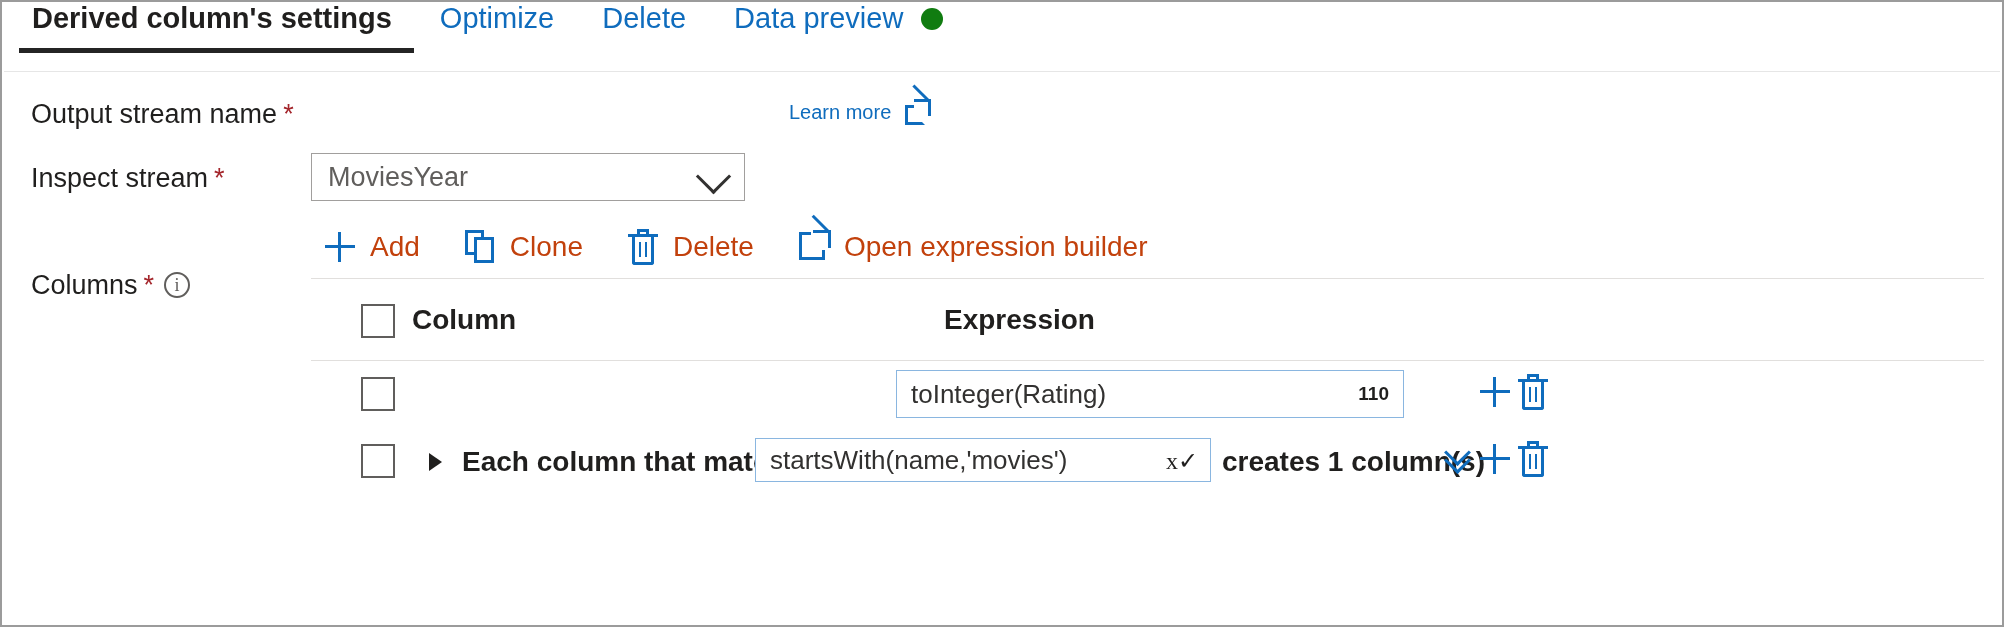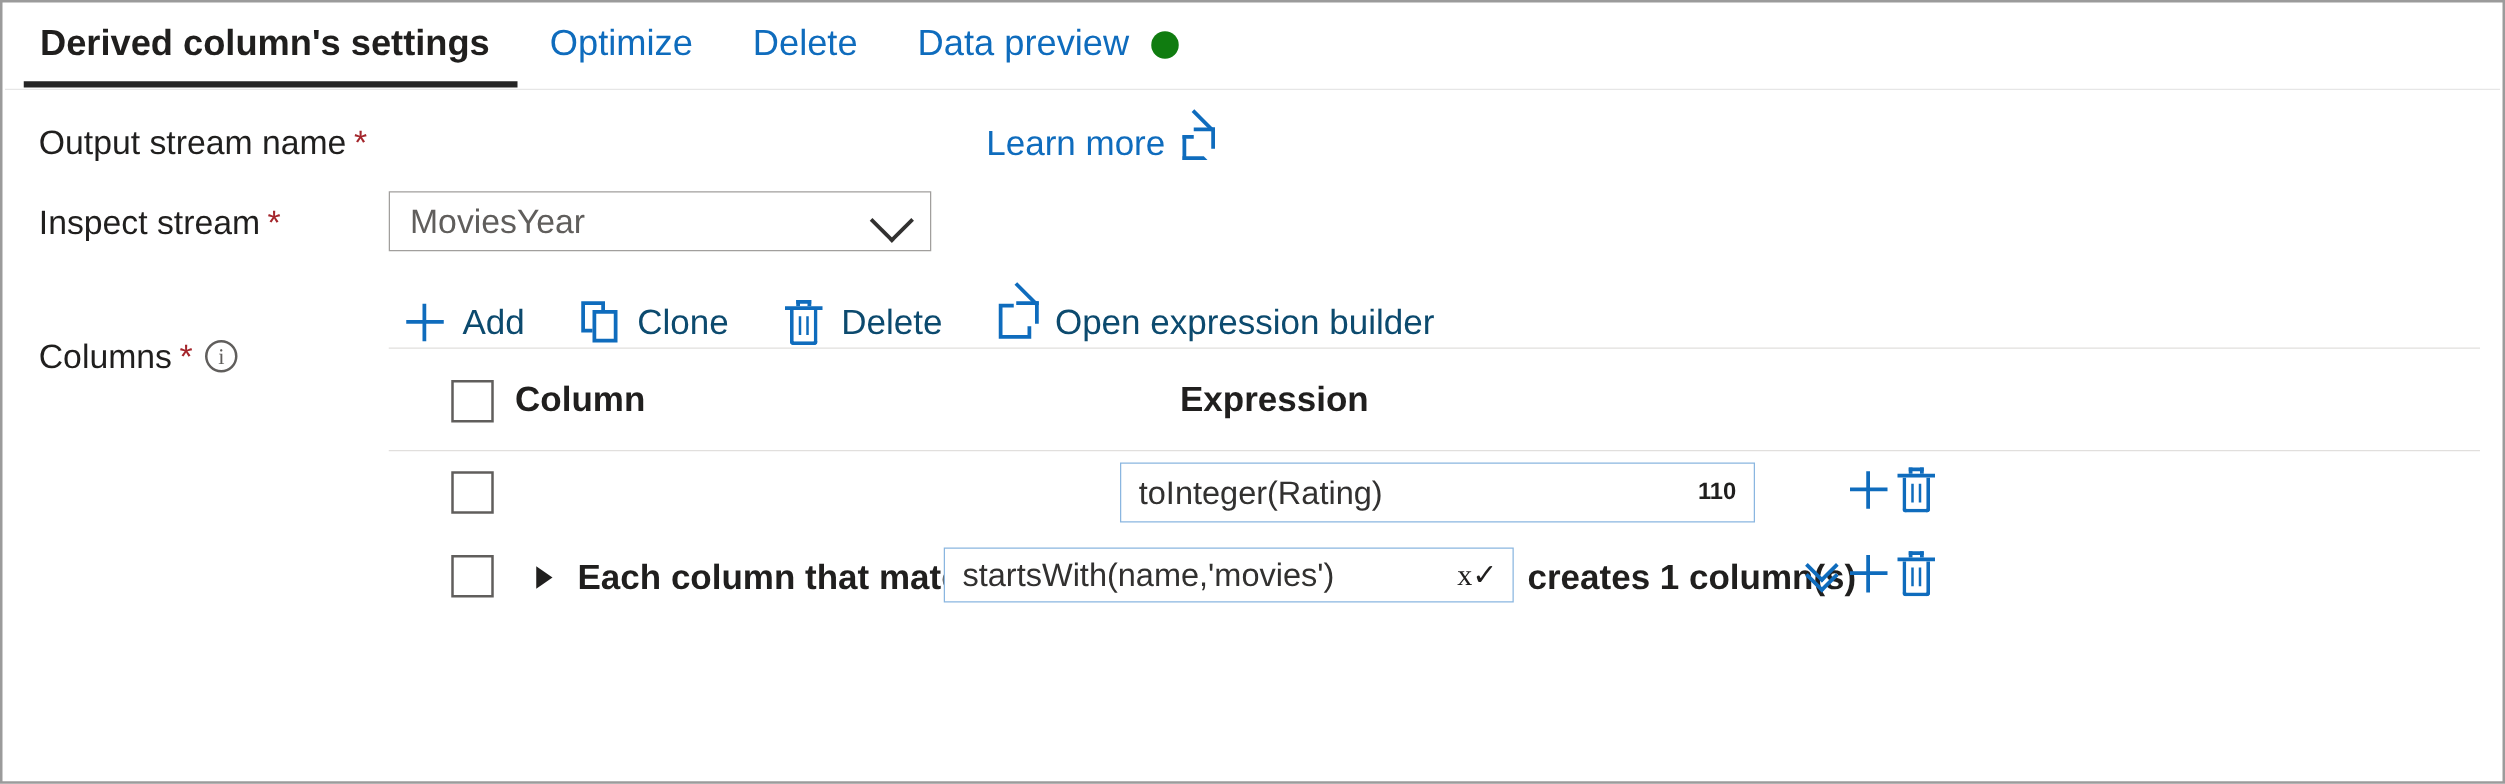--- a/index.html
+++ b/index.html
@@ -17,21 +17,21 @@
     background:#fff;
   }
 
   
   .tabbar{
     position:absolute;left:2px;top:2px;right:2px;height:68px;
     border-bottom:1px solid #e6e6e6;
     box-sizing:border-box;
   }
   .tabs{
-    position:absolute;left:13px;top:0;display:flex;align-items:flex-end;height:68px;
+    position:absolute;left:13px;top:0;display:flex;align-items:flex-start;height:68px;
   }
   .tab{
     position:relative;
     font-size:29px;
     line-height:1;
     padding:0 24px 22px 24px;
     white-space:nowrap;
     cursor:pointer;
     color:#0f6cbd;
   }
@@ -98,21 +98,21 @@
     width:22px;height:22px;
     margin-top:-13px;
     border-right:3px solid #323130;
     border-bottom:3px solid #323130;
     transform:rotate(45deg);
   }
 
   .link{
     position:absolute;
     color:#0f6cbd;
-    font-size:28px;
+    font-size:20px;
     cursor:pointer;
     white-space:nowrap;
     display:flex;align-items:center;gap:14px;
   }
 
   
   .extlink{
     position:relative;display:inline-block;width:26px;height:26px;
   }
   .extlink .box{
@@ -134,23 +134,23 @@
     content:"";position:absolute;right:0;top:0;width:3px;height:17px;background:#0f6cbd;
   }
   .extlink .diag{
     position:absolute;right:1px;top:1px;width:22px;height:3px;background:#0f6cbd;
     transform:rotate(45deg);transform-origin:right top;
   }
 
   
   .cmdbar{
     position:absolute;
-    display:flex;align-items:flex-end;
+    display:flex;align-items:center;
     font-size:28px;
-    color:#0c4a6e;
+    color:#c2410c;
   }
   .cmd{
     display:flex;align-items:center;gap:14px;
     cursor:pointer;
     white-space:nowrap;
     margin-right:44px;
   }
   .cmd .glyph{
     display:inline-flex;align-items:center;justify-content:center;
     width:32px;height:32px;color:#0f6cbd;

